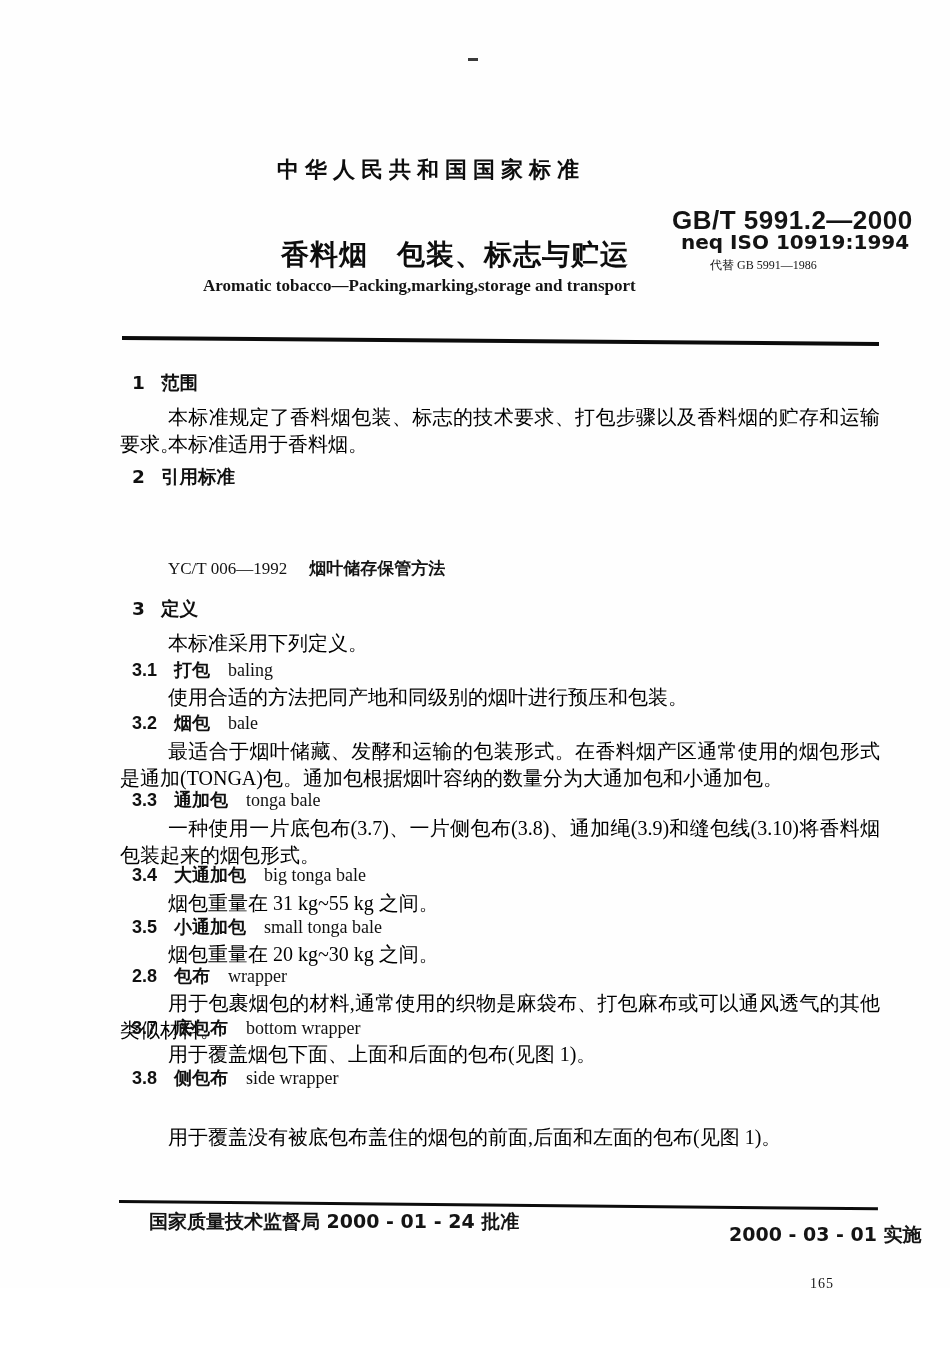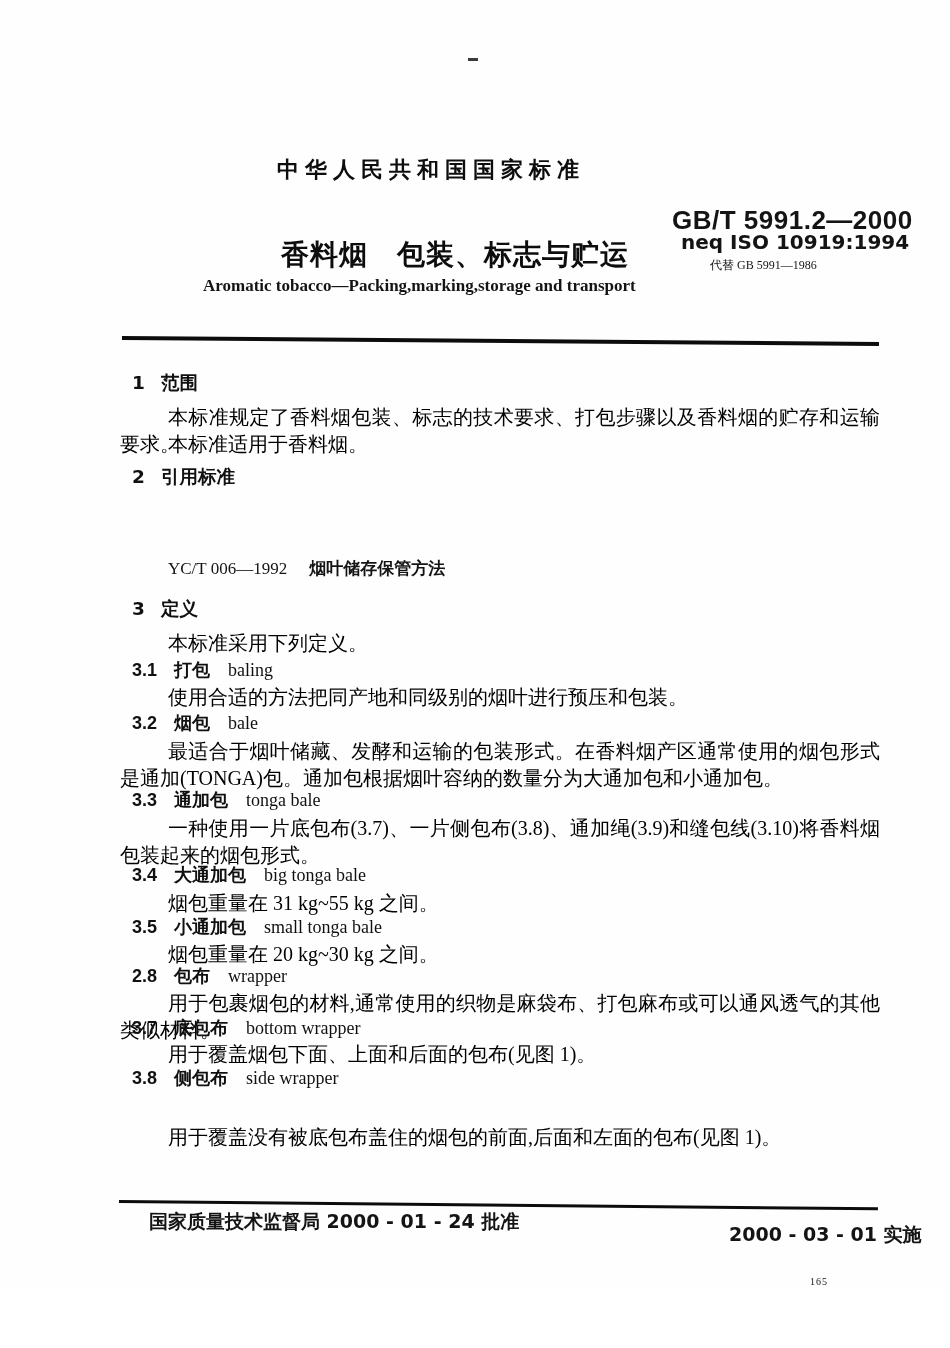--- a/index.html
+++ b/index.html
@@ -149,21 +149,21 @@
   }
   .implementation {
     top: 1222px; left: 729px;
     font-family: "DejaVu Sans", "Liberation Sans", sans-serif;
     font-weight: bold;
     font-size: 19px;
     white-space: nowrap;
   }
   .page-number {
     top: 1276px; left: 810px;
-    font-size: 10px;
+    font-size: 14px;
     letter-spacing: 1px;
   }
 </style>
 </head>
 <body>
 
 <div class="page">
 
   <div class="abs artifact-dash"></div>
 

